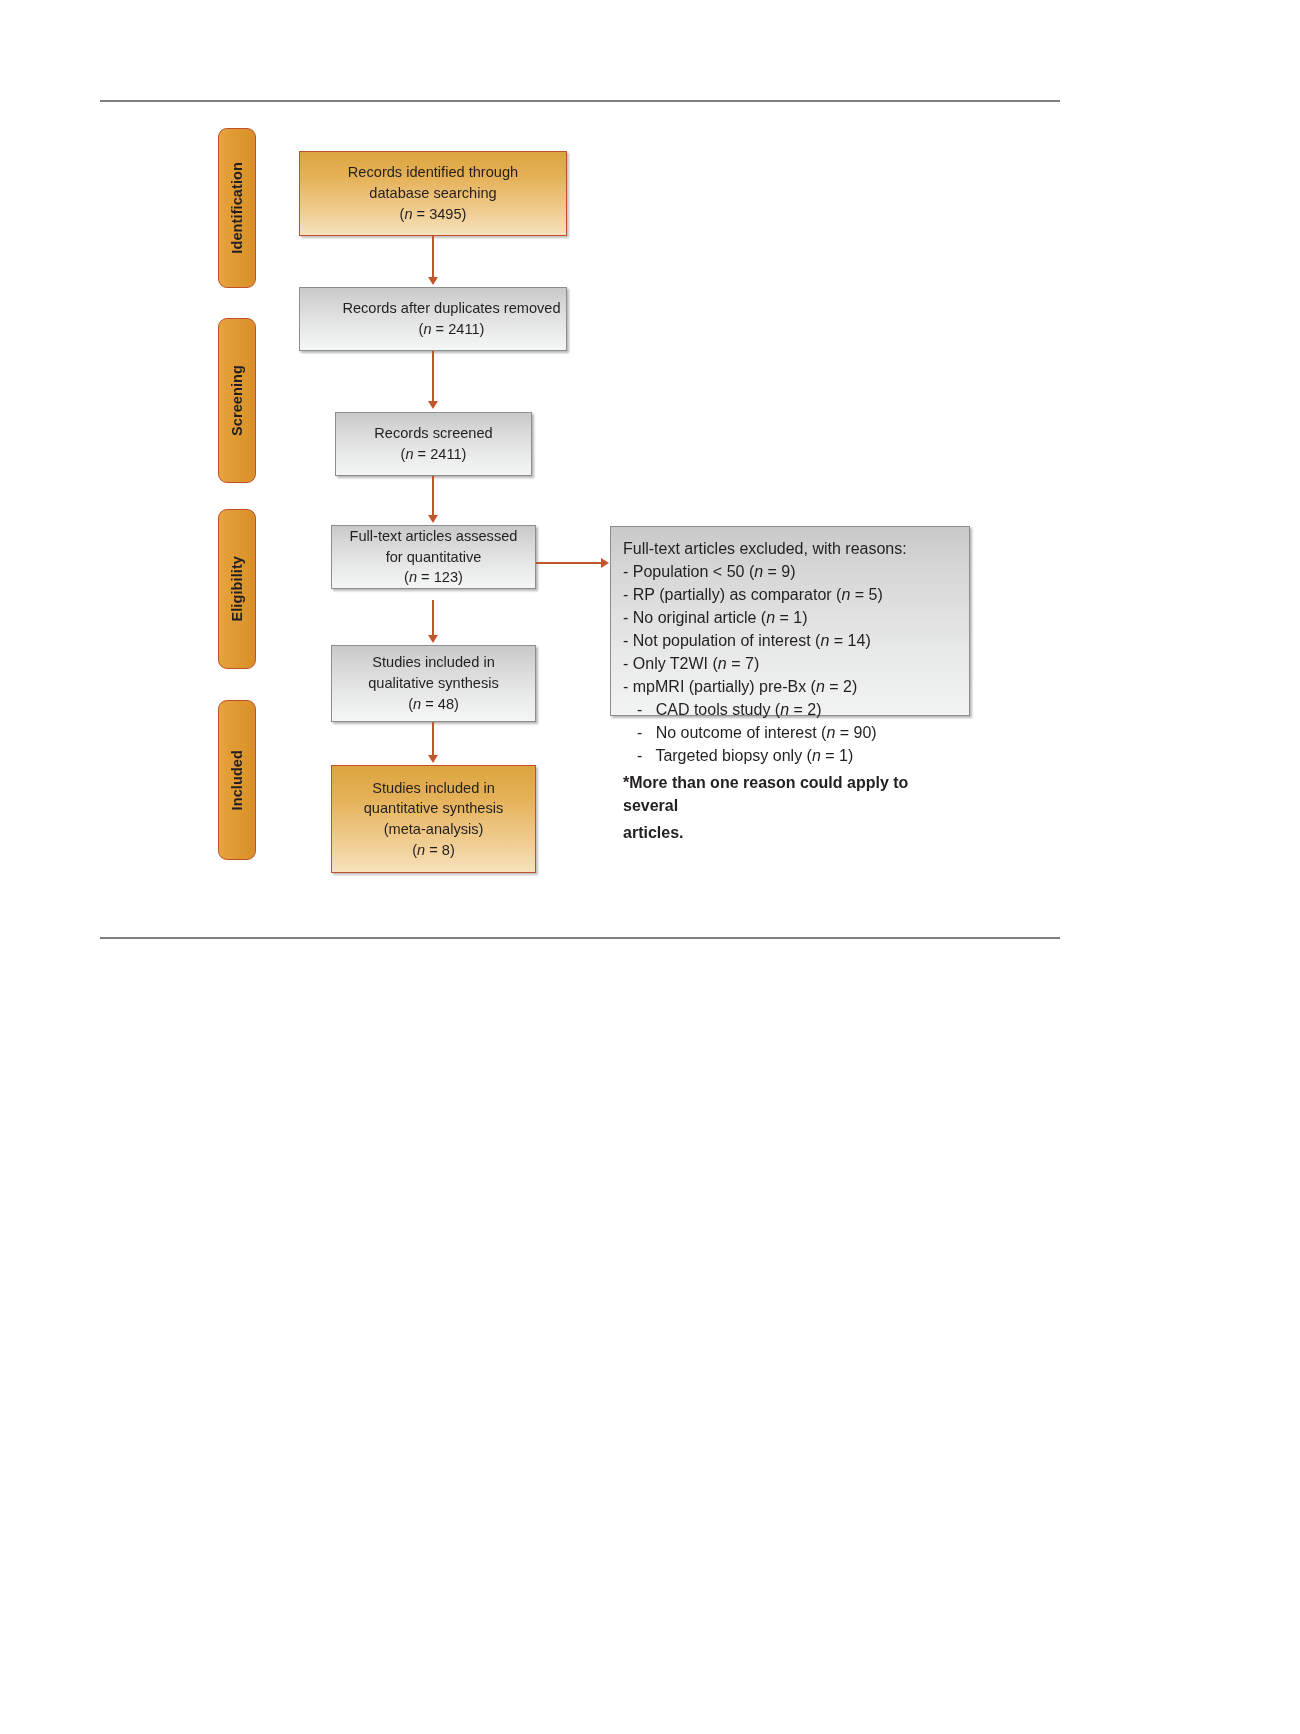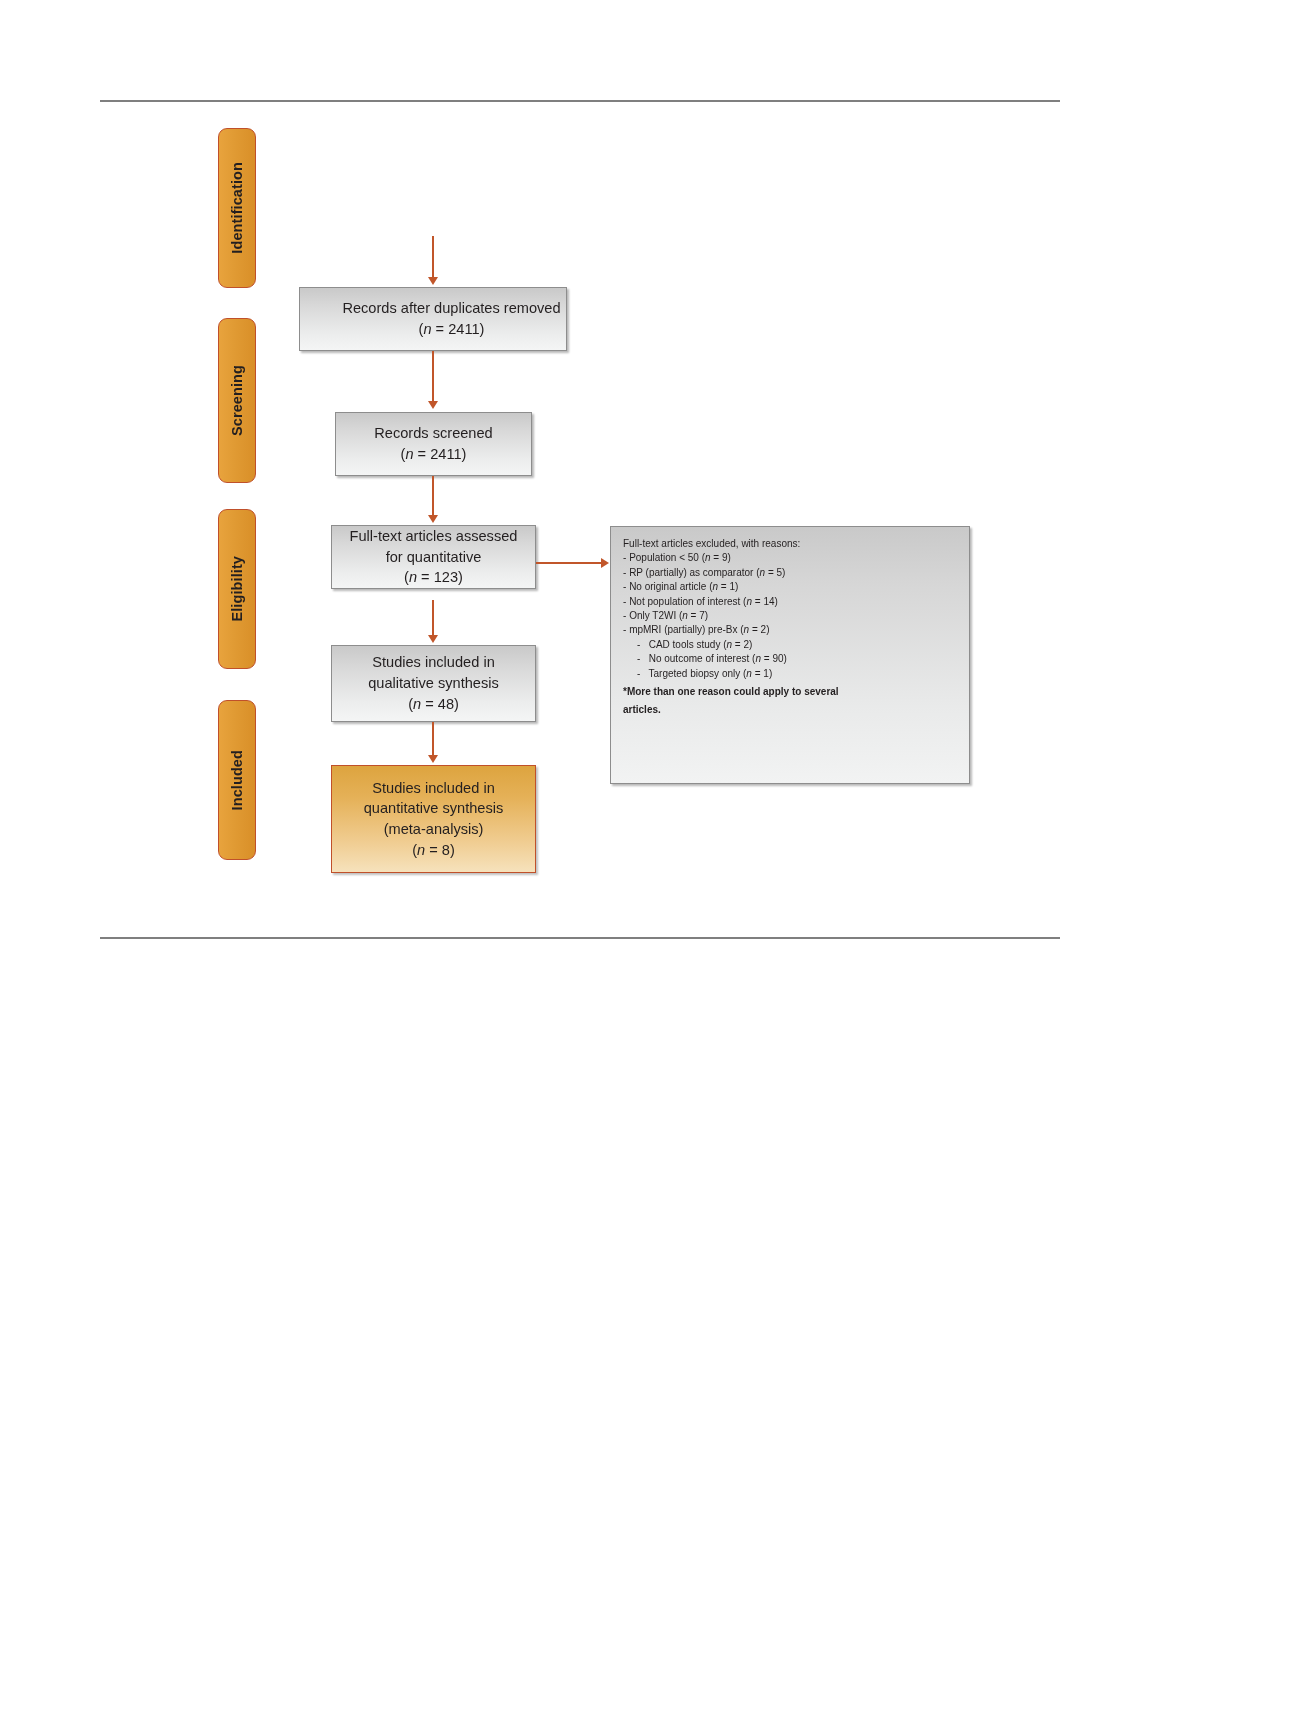--- a/index.html
+++ b/index.html
@@ -75,28 +75,28 @@
 
   #box-identified   {left:299px;top:151px;width:268px;height:85px;}
   #box-duplicates   {left:299px;top:287px;width:268px;height:64px;padding-left:47px;}
   #box-screened     {left:335px;top:412px;width:197px;height:64px;}
   #box-fulltext     {left:331px;top:525px;width:205px;height:64px;}
   #box-qualitative  {left:331px;top:645px;width:205px;height:77px;}
   #box-quantitative {left:331px;top:765px;width:205px;height:108px;}
 
   
   #box-excluded{
-    left:610px;top:526px;width:360px;height:258px;
+    left:610px;top:526px;width:360px;height:190px;
     border:1.4px solid #8d8d8d;
     background:linear-gradient(to bottom,#c9c9c9 0%,#d6d6d6 22%,#e9eaea 70%,#f2f3f3 100%);
     box-shadow:1.5px 1.5px 2px rgba(0,0,0,.28);
     box-sizing:border-box;
     position:absolute;
     padding:10px 12px 8px 12px;
-    font-size:10px;
+    font-size:16px;
     line-height:1.44;
     text-align:left;
   }
   #box-excluded .ex-head{margin-bottom:0;}
   #box-excluded ul{list-style:none;margin:0;padding:0;}
   #box-excluded li{white-space:nowrap;}
   #box-excluded li.indent{padding-left:14px;}
   #box-excluded li .dash{display:inline-block;}
   #box-excluded .note{margin-top:4px;font-weight:bold;}
   #box-excluded i{font-style:italic;}
@@ -134,20 +134,25 @@
   <div class="phase phase-screening">
     <span>Screening</span>
   </div>
   <div class="phase phase-eligibility">
     <span>Eligibility</span>
   </div>
   <div class="phase phase-included">
     <span>Included</span>
   </div>
 
+  <div class="box box-orange" id="box-identified">
+    <div class="line">Records identified through</div>
+    <div class="line">database searching</div>
+    <div class="line">(<i>n</i><span> = </span><span>3495</span>)</div>
+  </div>
 
   <div class="arrow arrow-v" style="left:432px;top:236px;height:42px;"></div>
   <div class="arrowhead-down" style="left:427.6px;top:277px;"></div>
 
   <div class="box box-grey" id="box-duplicates">
     <div class="line">Records after duplicates removed</div>
     <div class="line">(<i>n</i> = <span>2411</span>)</div>
   </div>
 
   <div class="arrow arrow-v" style="left:432px;top:351px;height:51px;"></div>

